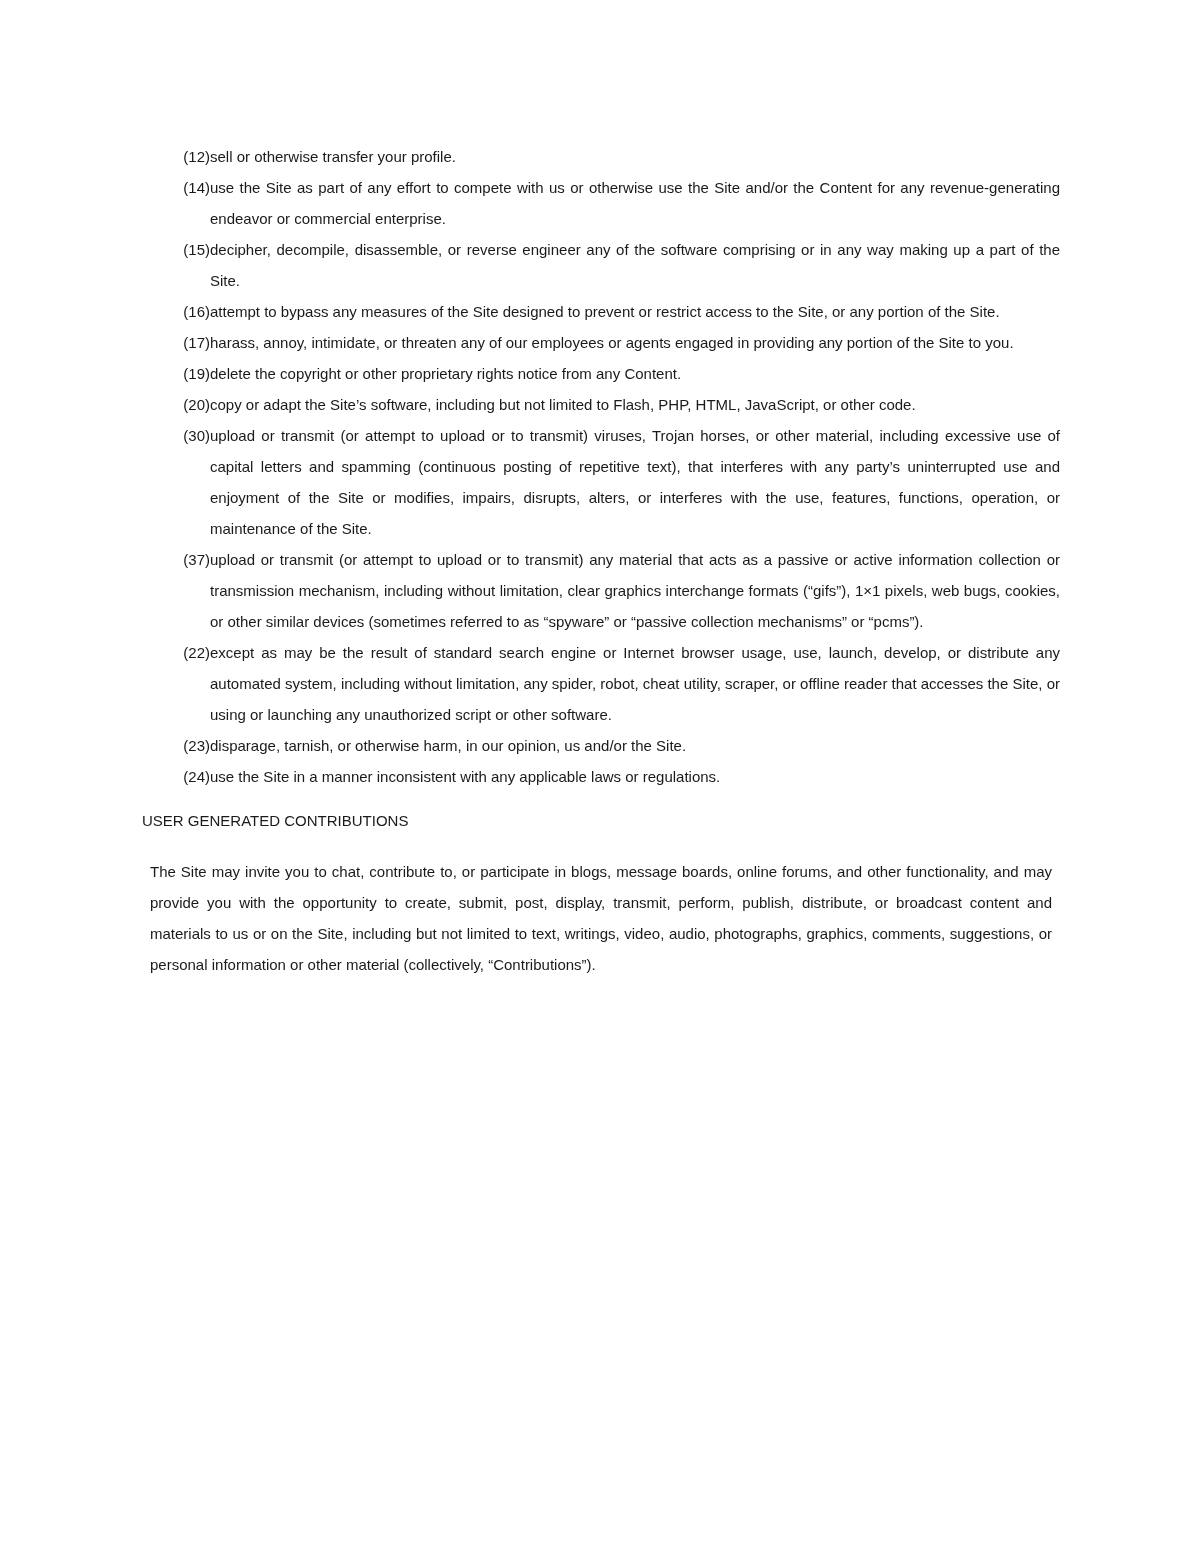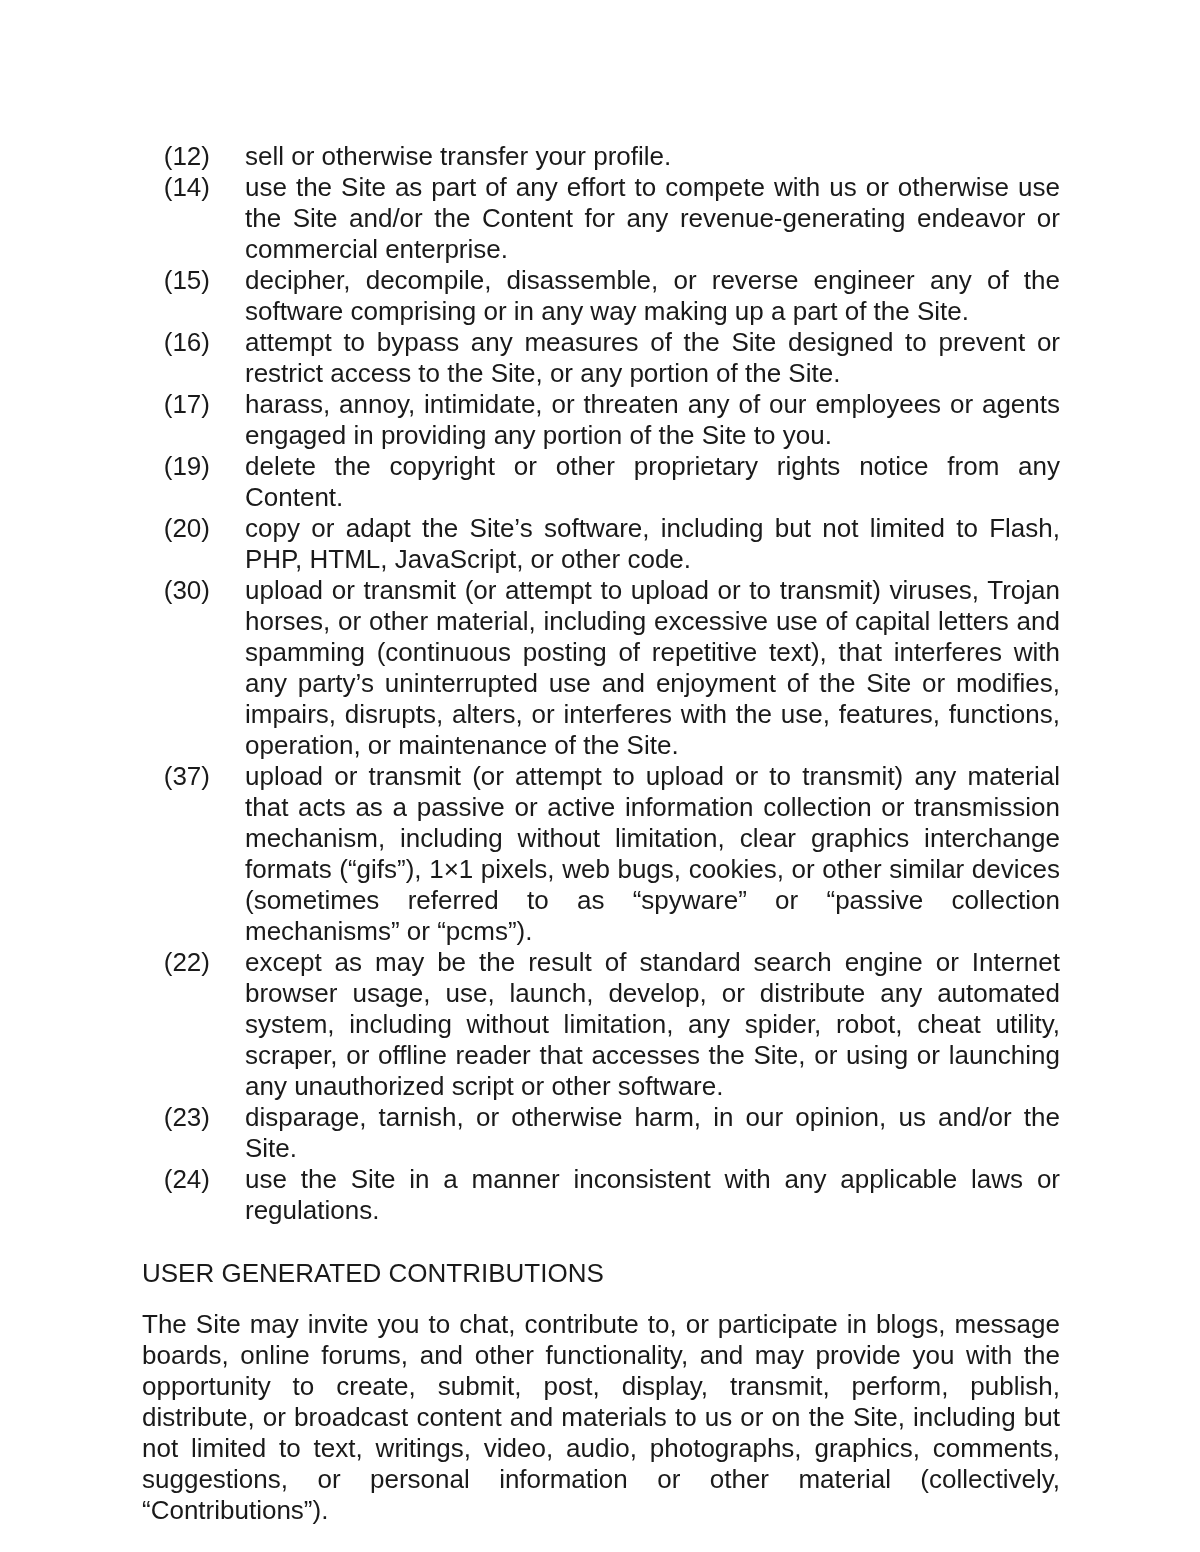--- a/index.html
+++ b/index.html
@@ -1,27 +1,27 @@
 <!DOCTYPE html>
 <html><head>
 <meta charset="utf-8">
 <style>
   html, body { margin: 0; padding: 0; background: #ffffff; }
   body { width: 1200px; height: 1552px; position: relative; overflow: hidden; }
   .page {
     position: absolute; left: 142px; top: 141px; width: 918px;
-    font-family: "Liberation Sans", sans-serif; font-size: 26px;
+    font-family: "Liberation Sans", sans-serif; font-size: 15px;
     line-height: 31px; color: #1a1a1a;
   }
   .item { display: flex; text-align: justify; }
   .num { flex: 0 0 80px; width: 80px; text-align: right; padding-right: 0; box-sizing: border-box; margin-left: -46px; }
   .item-wrap { padding-left: 34px; }
-  .txt { flex: 1; text-align: justify; text-align-last: left; margin-left: 35px; }
-  .heading { margin-top: 32px; margin-bottom: 20px; line-height: 31px; }
-  .para { text-align: justify; text-align-last: left; margin: 0; }
+  .txt { flex: 1; text-align: justify; text-align-last: left; }
+  .heading { margin-top: 13px; margin-bottom: 20px; line-height: 31px; }
+  .para { text-align: justify; text-align-last: left; margin: 8px; }
 </style>
 </head>
 <body>
 
 <div class="page">
   <div class="item-wrap">
     <div class="item">
         <span class="num">(12)</span>
         <span class="txt">sell or otherwise transfer your profile.</span>
       </div>

